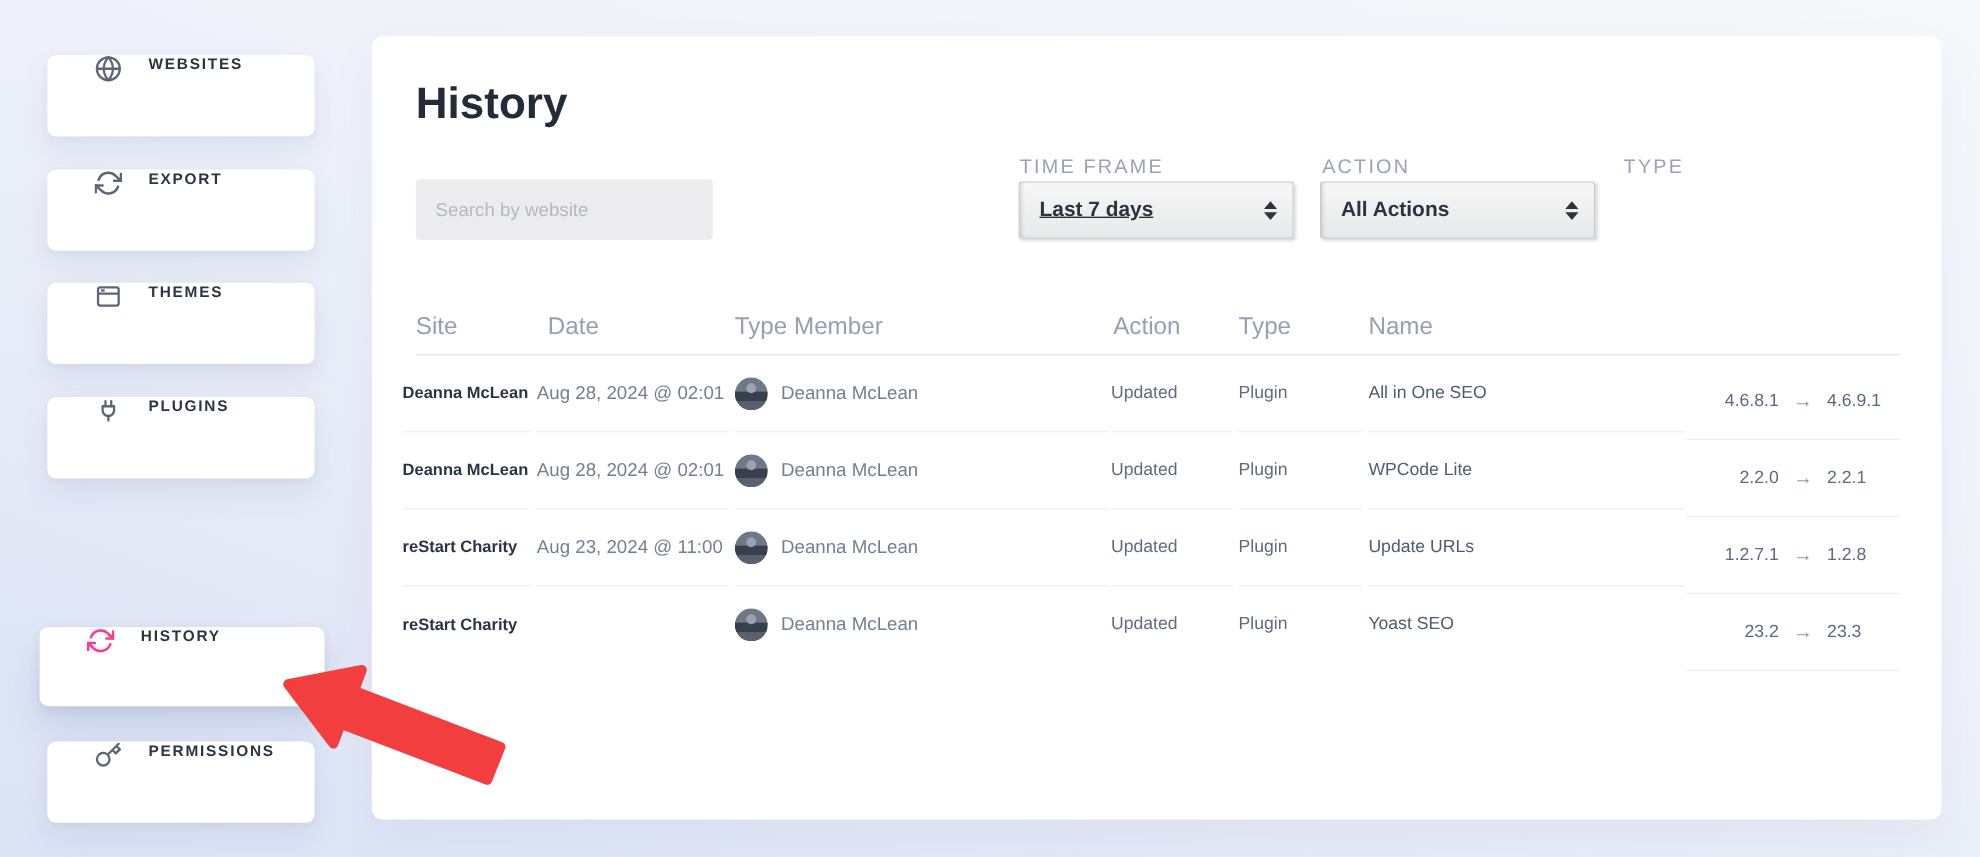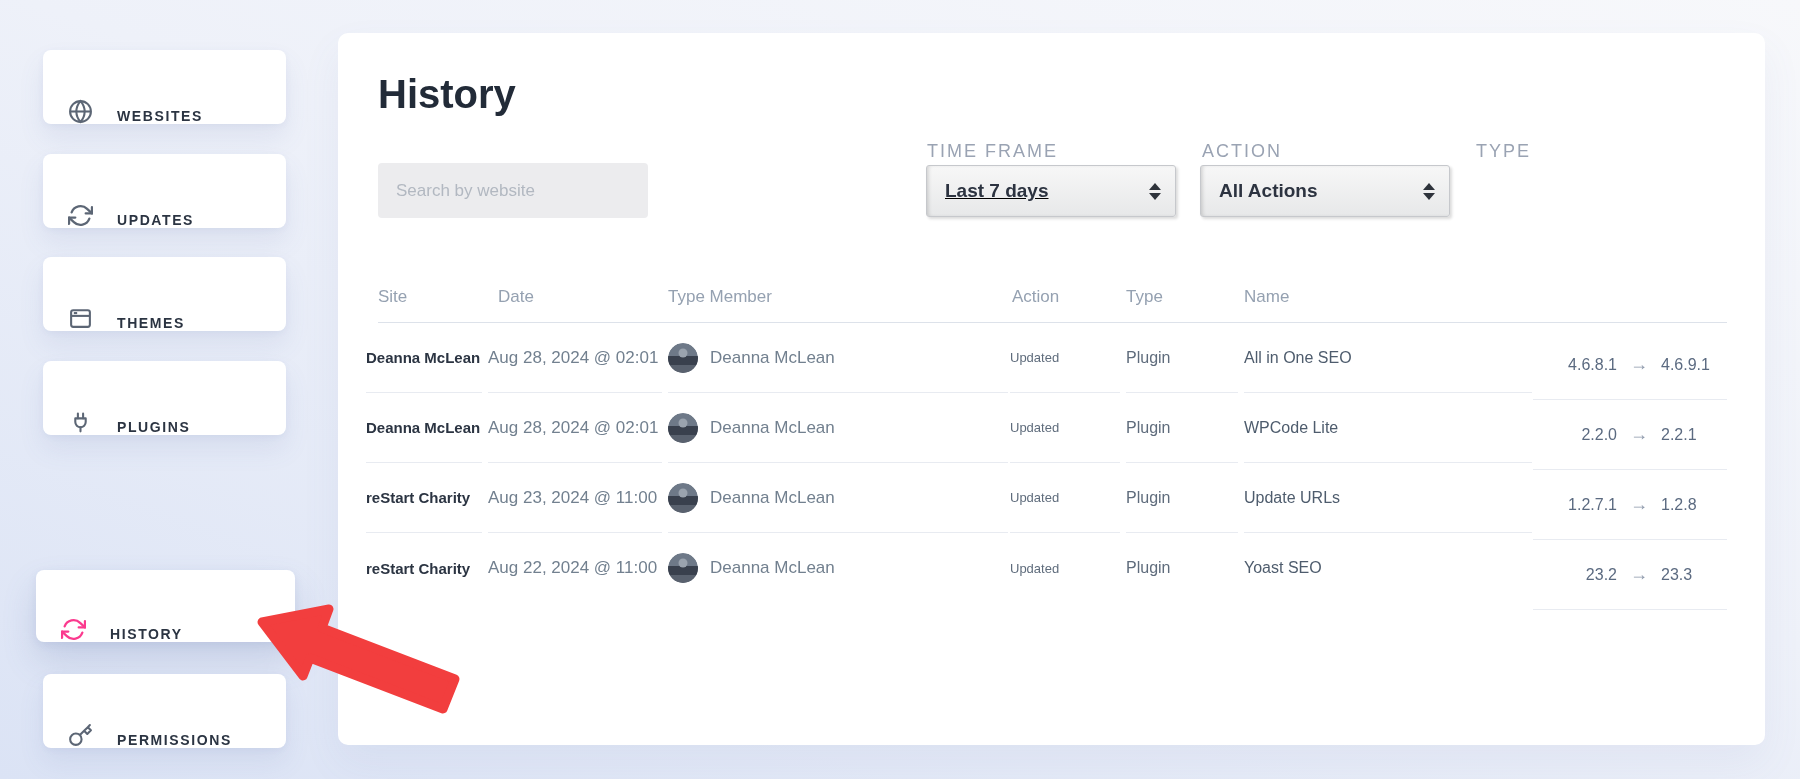--- a/index.html
+++ b/index.html
@@ -8,21 +8,21 @@
   .stage {
     position:relative; width:1800px; height:779px; overflow:hidden;
     background:linear-gradient(200deg,#f7f8fb 0%,#eef1f9 45%,#dbe3f5 100%);
   }
 
   
   .nav-card {
     position:absolute; left:43px; width:243px; height:74px;
     background:#fff; border-radius:8px; cursor:pointer;
     box-shadow:0 14px 26px rgba(90,110,165,.10), 0 2px 6px rgba(90,110,165,.06);
-    display:flex; align-items:flex-end; padding-left:25px; gap:24px;
+    display:flex; align-items:flex-start; padding-left:43px; gap:24px;
   }
   .nav-card.active { left:36px; width:259px; height:72px;
     box-shadow:0 18px 34px rgba(90,110,165,.20), 0 3px 8px rgba(90,110,165,.10); }
   .nav-icon { width:25px; height:25px; color:#5c6675; flex:0 0 auto; display:flex; }
   .nav-icon svg { width:100%; height:100%; }
   .nav-card.active .nav-icon { color:#fb3a8e; }
   .nav-label { font-size:14px; font-weight:700; letter-spacing:1.6px; color:#2b3442; }
 
   
   .main-panel {
@@ -55,37 +55,37 @@
   }
   .sel-1 { left:926px; width:250px;text-decoration:underline; } .sel-2 { left:1200px; width:250px;align-items:center; } .sel-3 { left:1474px; width:253px; }
   .select-value { font-size:19px; font-weight:700; color:#2c3340; }
   .spin { display:flex; flex-direction:column; align-items:center; gap:3px; }
   .spin i { display:block; width:0; height:0; border-left:6px solid transparent; border-right:6px solid transparent; }
   .spin .up { border-bottom:7px solid #2e333b; }
   .spin .dn { border-top:7px solid #2e333b; }
 
   
   .th { position:absolute; top:283px; height:28px; display:flex; align-items:center;
-    font-size:17px; color:#95a1b1; }
+    font-size:22px; color:#95a1b1; }
   .h-site{left:378px;} .h-date{left:498px;} .h-team{left:668px;}
   .h-action{left:1012px;} .h-type{left:1126px;} .h-name{left:1244px;}
   .thead-rule { position:absolute; left:378px; top:322px; width:1349px; height:1px; background:#dde2ea; }
 
   .cell { position:absolute; height:70px; display:flex; align-items:center;
     border-bottom:1px solid #e8ebf1; }
   .r1{top:323px;} .r2{top:393px;} .r3{top:463px;} .r4{top:533px;}
   .r4.mc { border-bottom:none; }
   .c-site{left:366px;width:116px;} .c-date{left:488px;width:174px;}
   .c-team{left:668px;width:340px;gap:12px;} .c-action{left:1010px;width:110px;}
   .c-type{left:1126px;width:112px;} .c-name{left:1244px;width:288px;}
   .c-ver{left:1533px;width:194px;margin-top:7px;justify-content:flex-end;gap:13px;border-bottom:1px solid #e8ebf1;}
   .t-site{font-size:15px;font-weight:700;color:#2b3442;}
   .t-date{font-size:17px;color:#72808f;}
   .t-member{font-size:17px;color:#72808f;}
-  .t-action{font-size:13px;color:#5f6c7c;}
+  .t-action{font-size:16px;color:#5f6c7c;}
   .t-type{font-size:16px;color:#5f6c7c;}
   .t-name{font-size:16px;color:#4e5c6d;}
   .v-from{font-size:16px;color:#5b6a80;width:66px;text-align:right;}
   .v-to{font-size:16px;color:#5b6a80;width:66px;text-align:left;}
   .v-arrow{font-size:18px;color:#8d99ab;}
   .avatar { width:30px; height:30px; border-radius:50%; overflow:hidden; flex:0 0 auto; }
   .avatar svg { display:block; width:30px; height:30px; }
 
   .annotation-arrow { position:absolute; left:0; top:0; width:1800px; height:779px; pointer-events:none; }
 </style>
@@ -106,21 +106,21 @@
   </div>
 
   <div class="nav-card" style="top:154px">
     <span class="nav-icon">
       <svg viewBox="0 0 24 24" fill="none" stroke="currentColor" stroke-width="2.2" stroke-linecap="round" stroke-linejoin="round">
           <polyline points="23 4 23 10 17 10"></polyline>
           <polyline points="1 20 1 14 7 14"></polyline>
           <path d="M3.51 9a9 9 0 0 1 14.85-3.36L23 10M1 14l4.64 4.36A9 9 0 0 0 20.49 15"></path>
         </svg>
     </span>
-    <span class="nav-label">UPDATES</span>
+    <span class="nav-label">EXPORT</span>
   </div>
 
   <div class="nav-card" style="top:257px">
     <span class="nav-icon">
       <svg viewBox="0 0 24 24" fill="none" stroke="currentColor" stroke-width="2">
           <rect x="3" y="4" width="18" height="16" rx="2"></rect>
           <line x1="3" y1="9.5" x2="21" y2="9.5"></line>
           <rect x="5.6" y="5.8" width="3.2" height="2" fill="currentColor" stroke="none"></rect>
         </svg>
     </span>
@@ -286,23 +286,20 @@
     </div>
   <div class="cell r3 c-ver">
     <span class="v-from">1.2.7.1</span>
     <span class="v-arrow">→</span>
     <span class="v-to">1.2.8</span>
   </div>
 
   <div class="cell mc r4 c-site">
       <span class="t-site">reStart Charity</span>
     </div>
-  <div class="cell mc r4 c-date">
-      <span class="t-date">Aug 22, 2024 @ 11:00</span>
-    </div>
   <div class="cell mc r4 c-team">
     <span class="avatar">
         <svg viewBox="0 0 30 30">
           <circle cx="15" cy="15" r="15" fill="#6e7988"></circle>
           <rect x="0" y="13" width="30" height="9" fill="#39404d"></rect>
           <rect x="0" y="22" width="30" height="8" fill="#59616e"></rect>
           <circle cx="15" cy="10" r="4.5" fill="#9aa3ae"></circle>
         </svg>
       </span>
     <span class="t-member">Deanna McLean</span>

